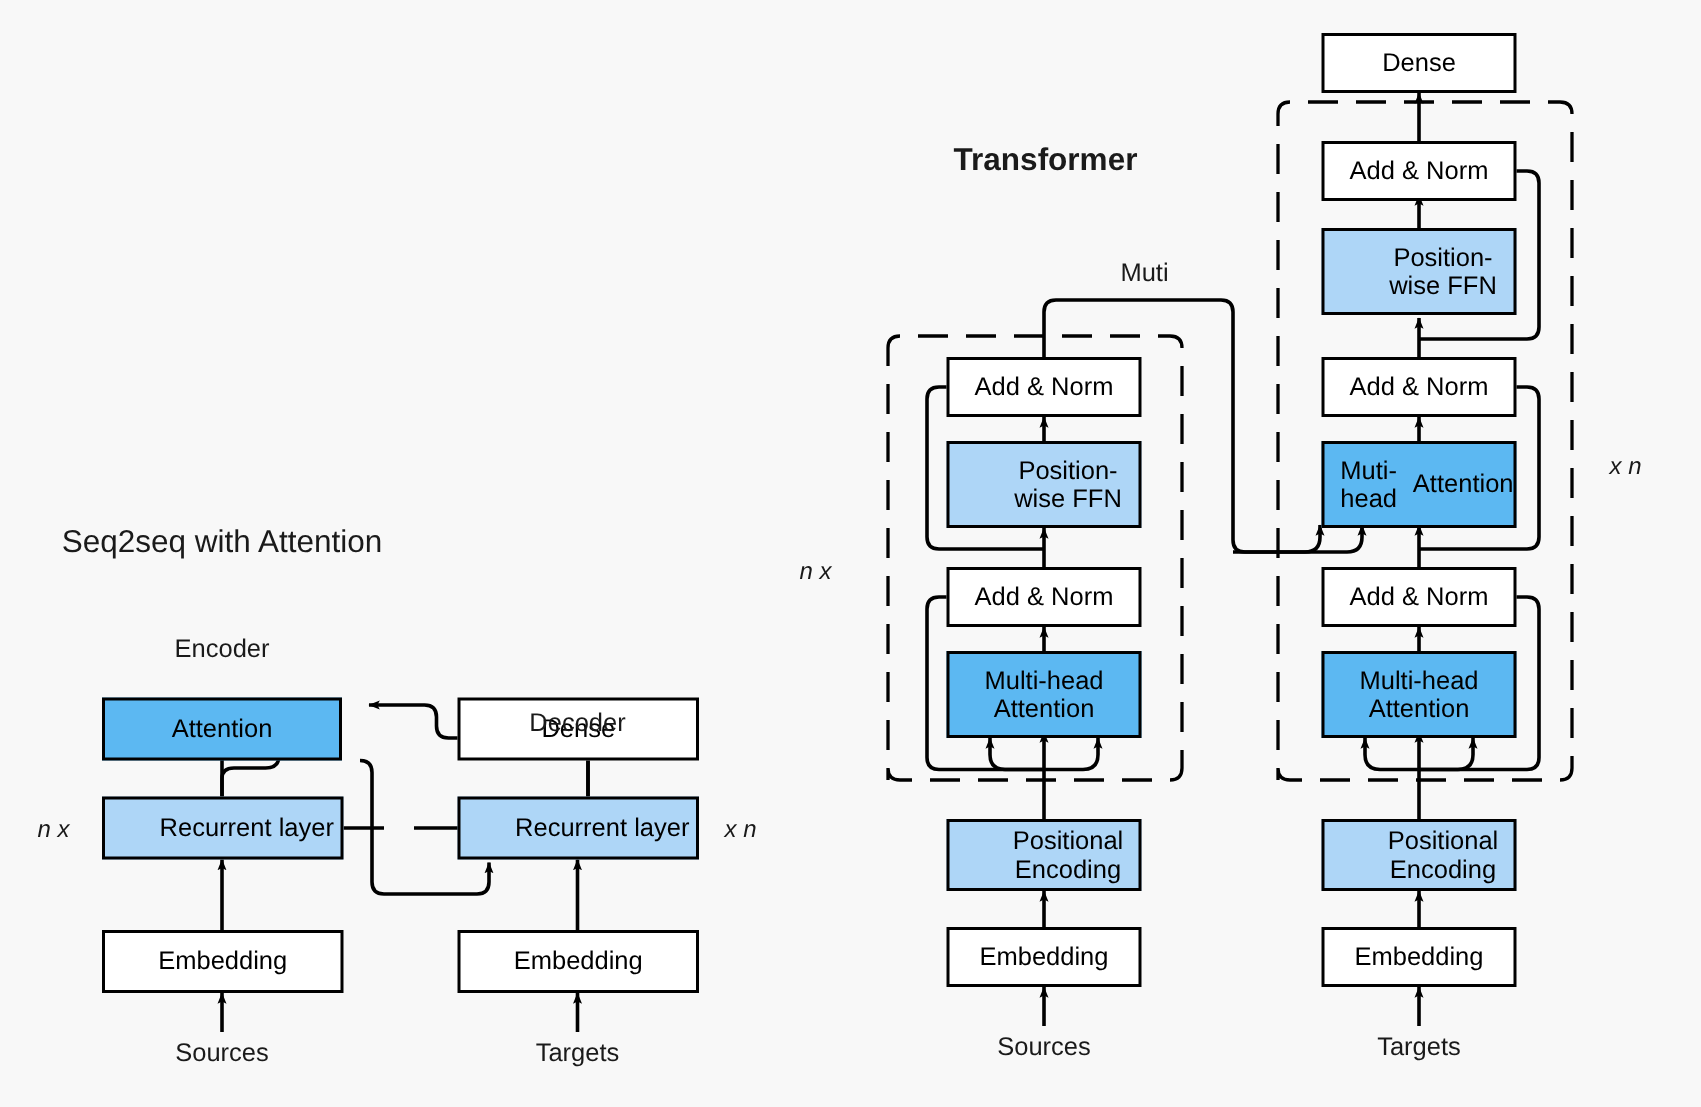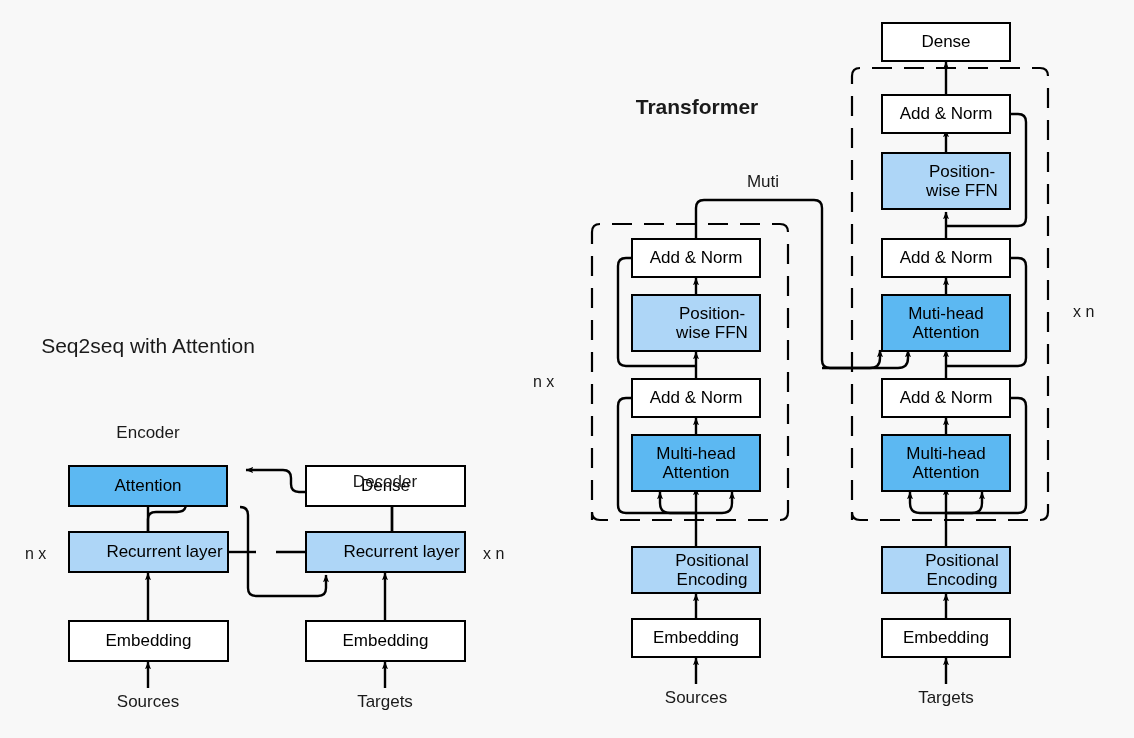--- a/index.html
+++ b/index.html
@@ -40,21 +40,21 @@
   .box.blue-light { background: #aed6f7; padding-left: 32px; }
   .box span { display: block; }
   .lbl {
     position: absolute;
     color: #1a1a1a;
     font-size: 17px;
     white-space: nowrap;
     z-index: 4;
   }
   .lbl.center { transform: translateX(-50%); }
-  .lbl.ital { font-size: 16px; }
+  .lbl.ital { font-style: italic; font-size: 16px; }
   .title {
     position: absolute;
     font-size: 21px;
     color: #1a1a1a;
     white-space: nowrap;
     z-index: 4;
   }
   .title.center { transform: translateX(-50%); }
 </style>
 </head>
@@ -164,21 +164,21 @@
                M1048,88 L1048,108 M1048,120 L1048,140 M1048,152 L1048,172
                M1048,184 L1048,204 M1048,216 L1048,236 M1048,248 L1048,268
                M1048,280 L1048,300 M1048,312 L1048,332 M1048,344 L1048,364
                M1048,376 L1048,396 M1048,408 L1048,428 M1048,440 L1048,460
                M1048,472 L1048,492 M1048,504 L1048,512 Q1048,520 1040,520
                M1028,520 L1008,520 M996,520 L976,520 M964,520 L944,520
                M932,520 L912,520 M900,520 L880,520 M868,520 L860,520 Q852,520 852,512" stroke-width="2.2"></path>
     </g>
   </svg>
 
-  <div class="title center" style="left:148px; top:334px;">Seq2seq with Attention</div>
+  <div class="title center" style="left:148px; top:350px;">Seq2seq with Attention</div>
   <div class="lbl center" style="left:148px; top:423px;">Encoder</div>
   <div class="lbl center" style="left:385px; top:428px;margin-top:44px;">Decoder</div>
   <div class="lbl ital" style="left:25px; top:545px;">n x</div>
   <div class="lbl ital" style="left:483px; top:545px;">x n</div>
   <div class="lbl center" style="left:148px; top:692px;">Sources</div>
   <div class="lbl center" style="left:385px; top:692px;">Targets</div>
 
   <div class="box blue-dark" style="left:68px; top:465px; width:160px; height:42px;">
     <span>Attention</span>
   </div>
@@ -233,21 +233,21 @@
   <div class="box" style="left:881px; top:94px; width:130px; height:40px;">
     <span>Add &amp; Norm</span>
   </div>
   <div class="box blue-light" style="left:881px; top:152px; width:130px; height:58px; flex-direction:column;">
     <span>Position-</span>
     <span>wise FFN</span>
   </div>
   <div class="box" style="left:881px; top:238px; width:130px; height:40px;">
     <span>Add &amp; Norm</span>
   </div>
-  <div class="box blue-dark" style="left:881px; top:294px; width:130px; height:58px; flex-direction:column;">
+  <div class="box blue-dark" style="left:881px; top:294px; width:130px; height:58px; flex-direction:row;">
     <span>Muti-head</span>
     <span>Attention</span>
   </div>
   <div class="box" style="left:881px; top:378px; width:130px; height:40px;">
     <span>Add &amp; Norm</span>
   </div>
   <div class="box blue-dark" style="left:881px; top:434px; width:130px; height:58px; flex-direction:column;">
     <span>Multi-head</span>
     <span>Attention</span>
   </div>

